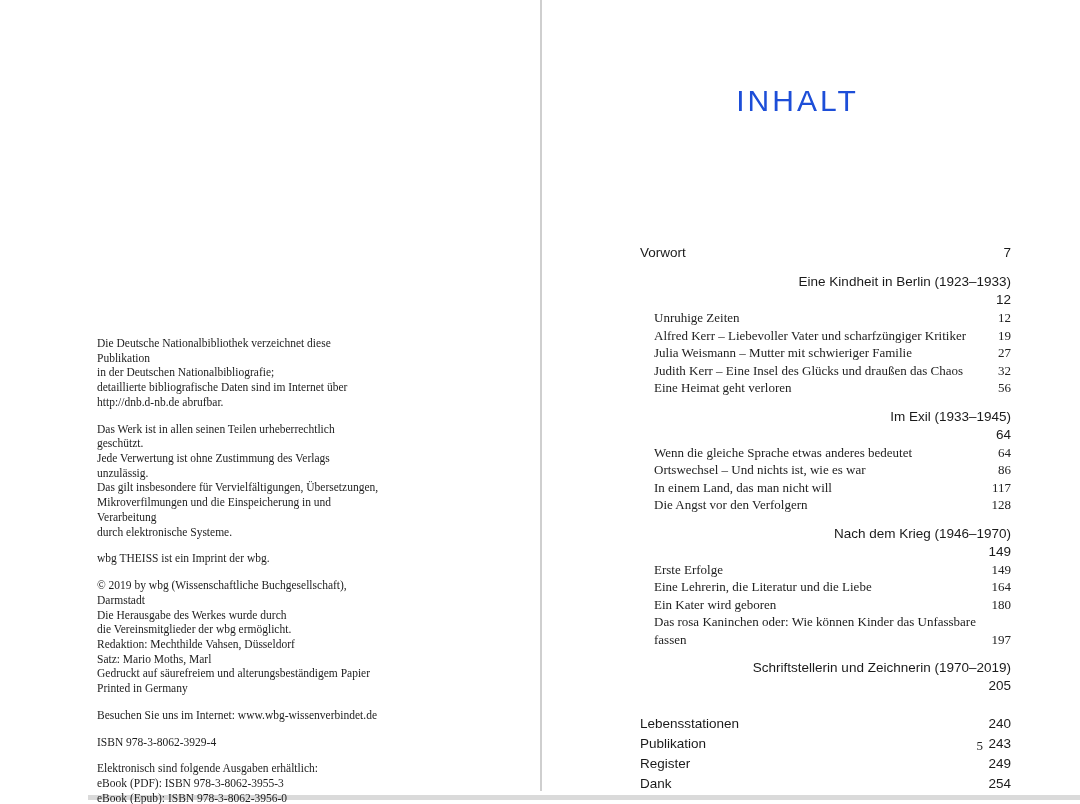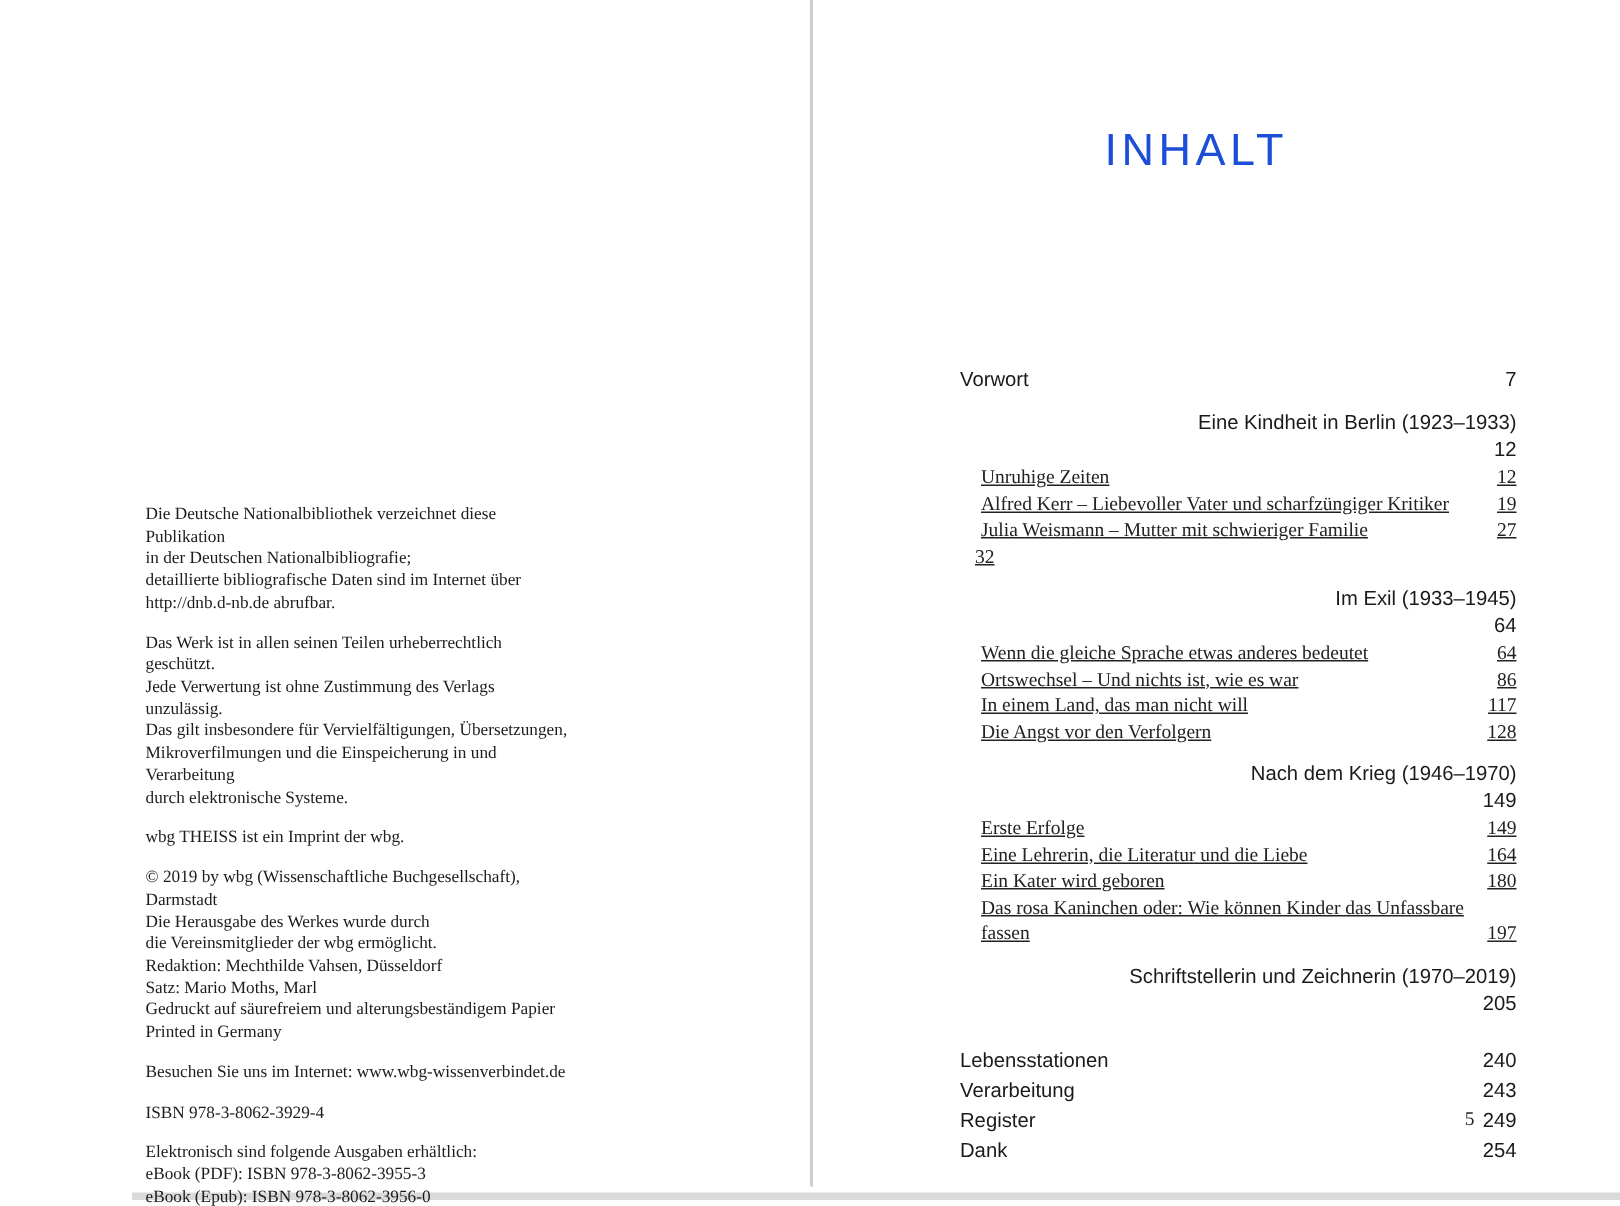--- a/index.html
+++ b/index.html
@@ -86,21 +86,20 @@
     font-family: "Liberation Sans", sans-serif;
     font-size: 13.5px;
     line-height: 18px;
     color: #1a1a1a;
   }
   .toc-row.lvl-sub {
     font-family: "Liberation Serif", serif;
     font-size: 13px;
     line-height: 17.5px;
     color: #222222;
-    text-decoration: underline;
   }
   .toc-row.lvl-sub .toc-label {
     padding-left: 14px;
     max-width: 330px;
   }
   .toc-row.lvl-end {
     font-family: "Liberation Sans", sans-serif;
     font-size: 13.5px;
     line-height: 20px;
     color: #1a1a1a;
@@ -176,21 +175,26 @@
         </div>
         <div class="toc-row lvl-sub">
           <span class="toc-label">Alfred Kerr – Liebevoller Vater und scharfzüngiger Kritiker</span>
           <span class="toc-page">19</span>
         </div>
         <div class="toc-row lvl-sub">
           <span class="toc-label">Julia Weismann – Mutter mit schwieriger Familie</span>
           <span class="toc-page">27</span>
         </div>
         <div class="toc-row lvl-sub">
+          <span class="toc-label">Judith Kerr – Eine Insel des Glücks und draußen das Chaos</span>
           <span class="toc-page">32</span>
+        </div>
+        <div class="toc-row lvl-sub">
+          <span class="toc-label">Eine Heimat geht verloren</span>
+          <span class="toc-page">56</span>
         </div>
         <div class="toc-row lvl-section gap">
           <span class="toc-label">Im Exil (1933–1945)</span>
           <span class="toc-page">64</span>
         </div>
         <div class="toc-row lvl-sub">
           <span class="toc-label">Wenn die gleiche Sprache etwas anderes bedeutet</span>
           <span class="toc-page">64</span>
         </div>
         <div class="toc-row lvl-sub">
@@ -227,21 +231,21 @@
         </div>
         <div class="toc-row lvl-section gap">
           <span class="toc-label">Schriftstellerin und Zeichnerin (1970–2019)</span>
           <span class="toc-page">205</span>
         </div>
         <div class="toc-row lvl-end gap-large">
           <span class="toc-label">Lebensstationen</span>
           <span class="toc-page">240</span>
         </div>
         <div class="toc-row lvl-end">
-          <span class="toc-label">Verarbeitung</span>
+          <span class="toc-label">Publikation</span>
           <span class="toc-page">243</span>
         </div>
         <div class="toc-row lvl-end">
           <span class="toc-label">Register</span>
           <span class="toc-page">249</span>
         </div>
         <div class="toc-row lvl-end">
           <span class="toc-label">Dank</span>
           <span class="toc-page">254</span>
         </div>

